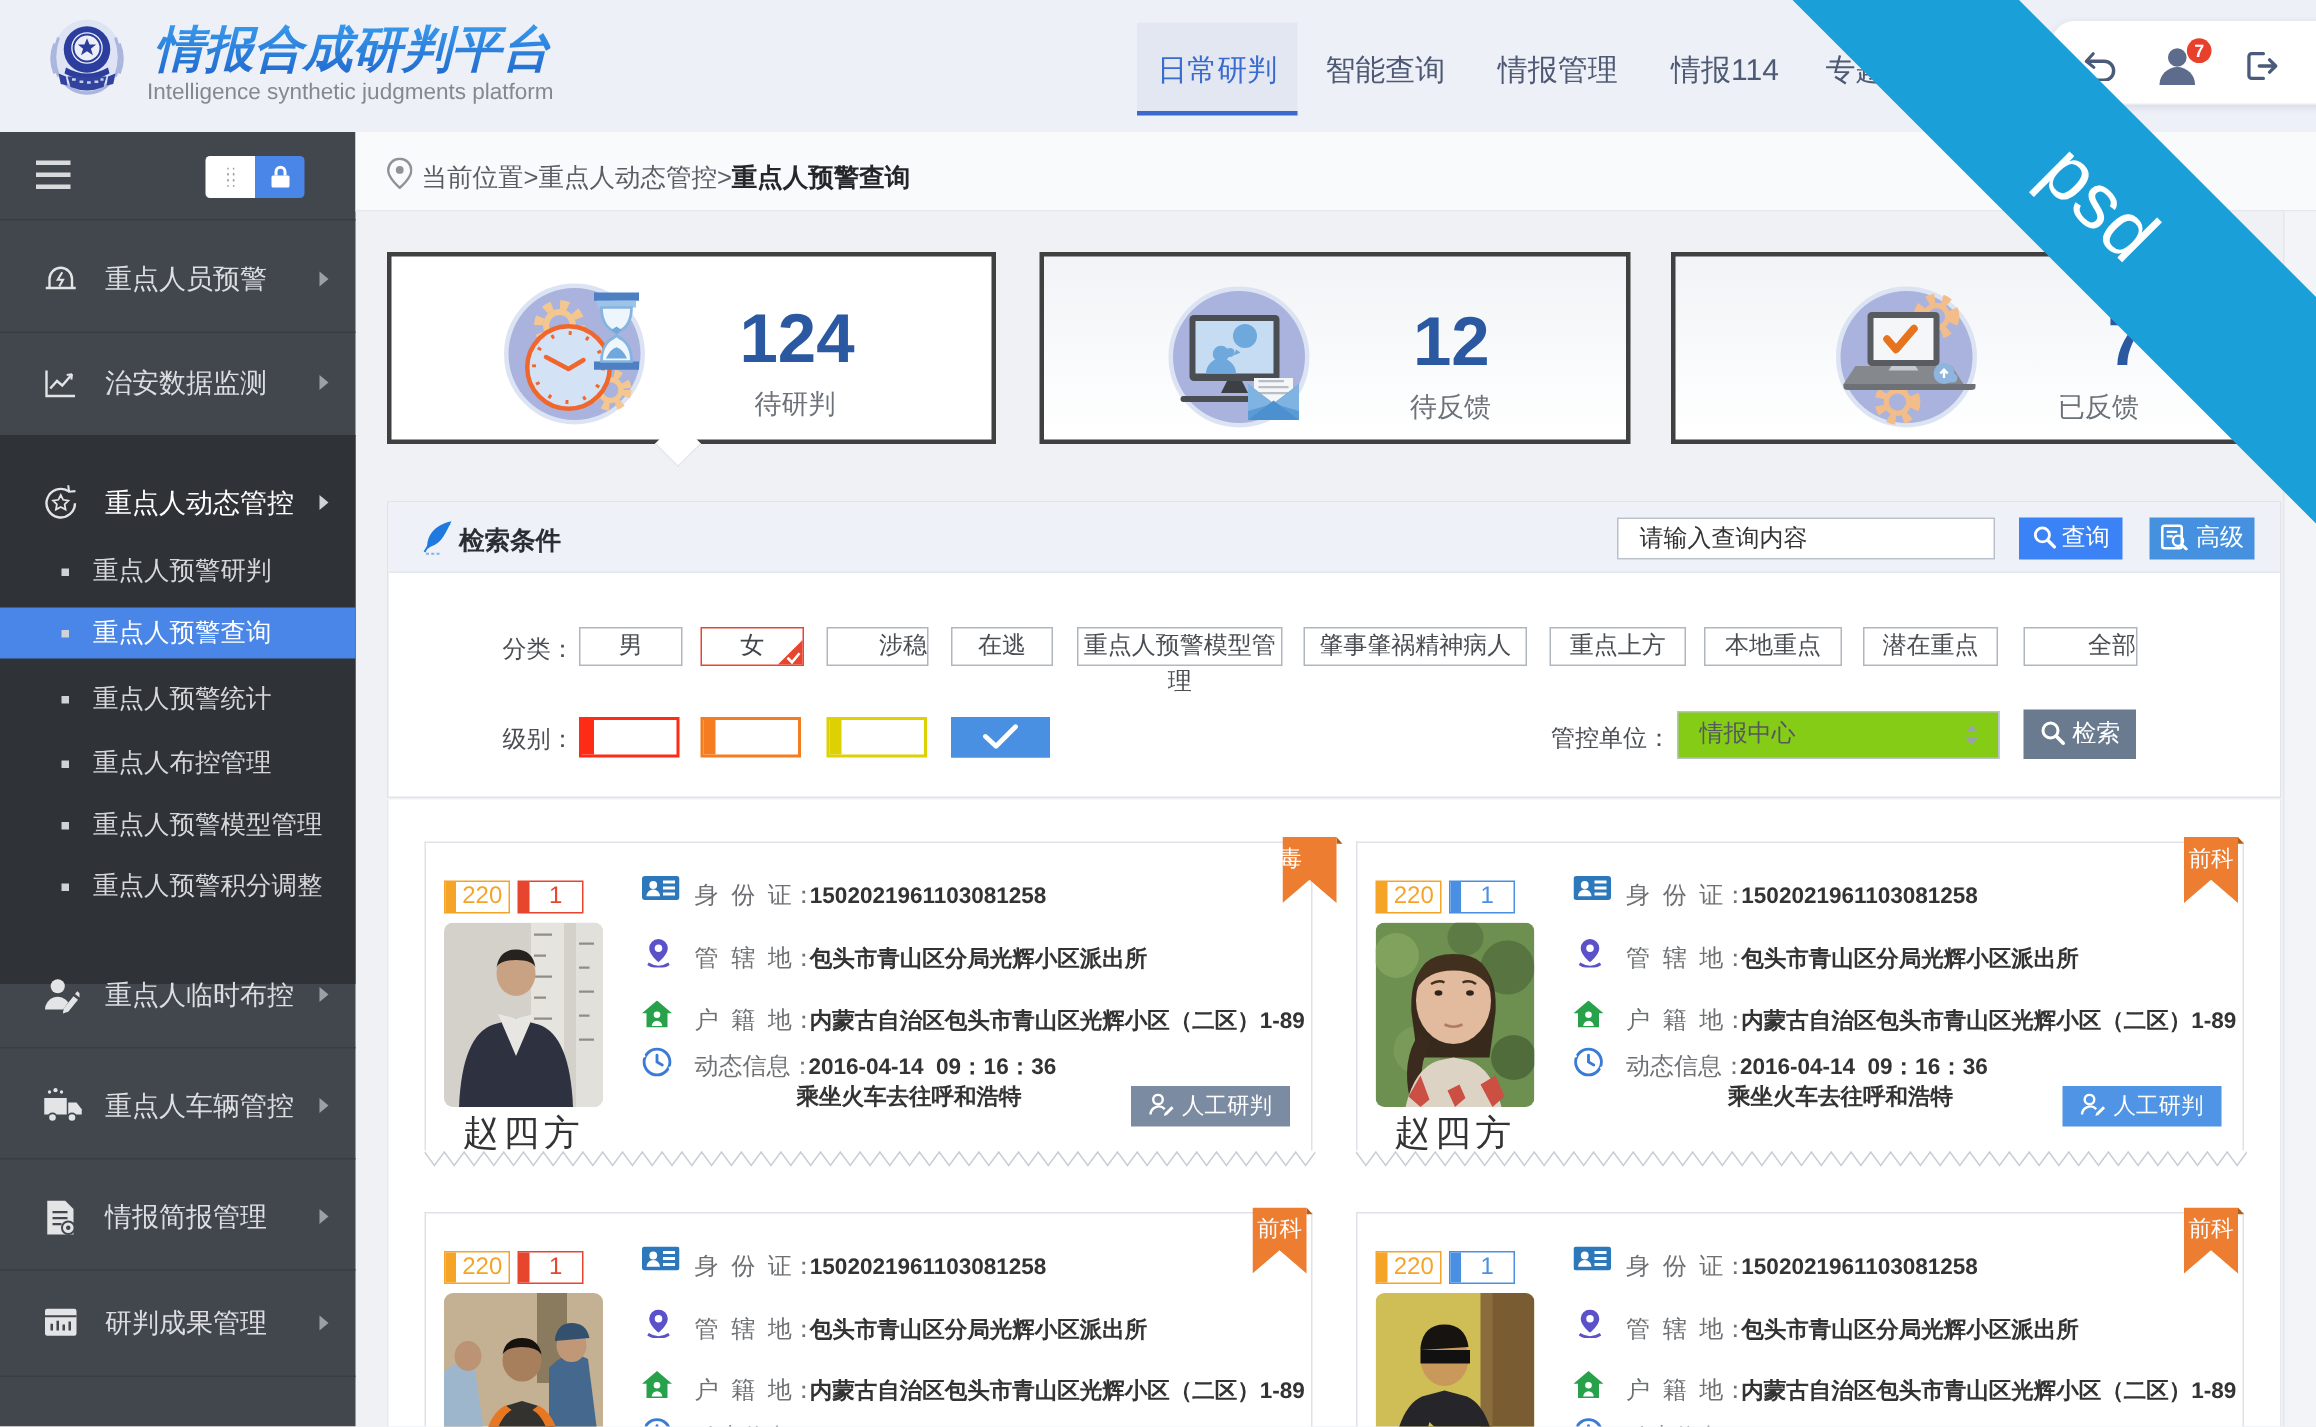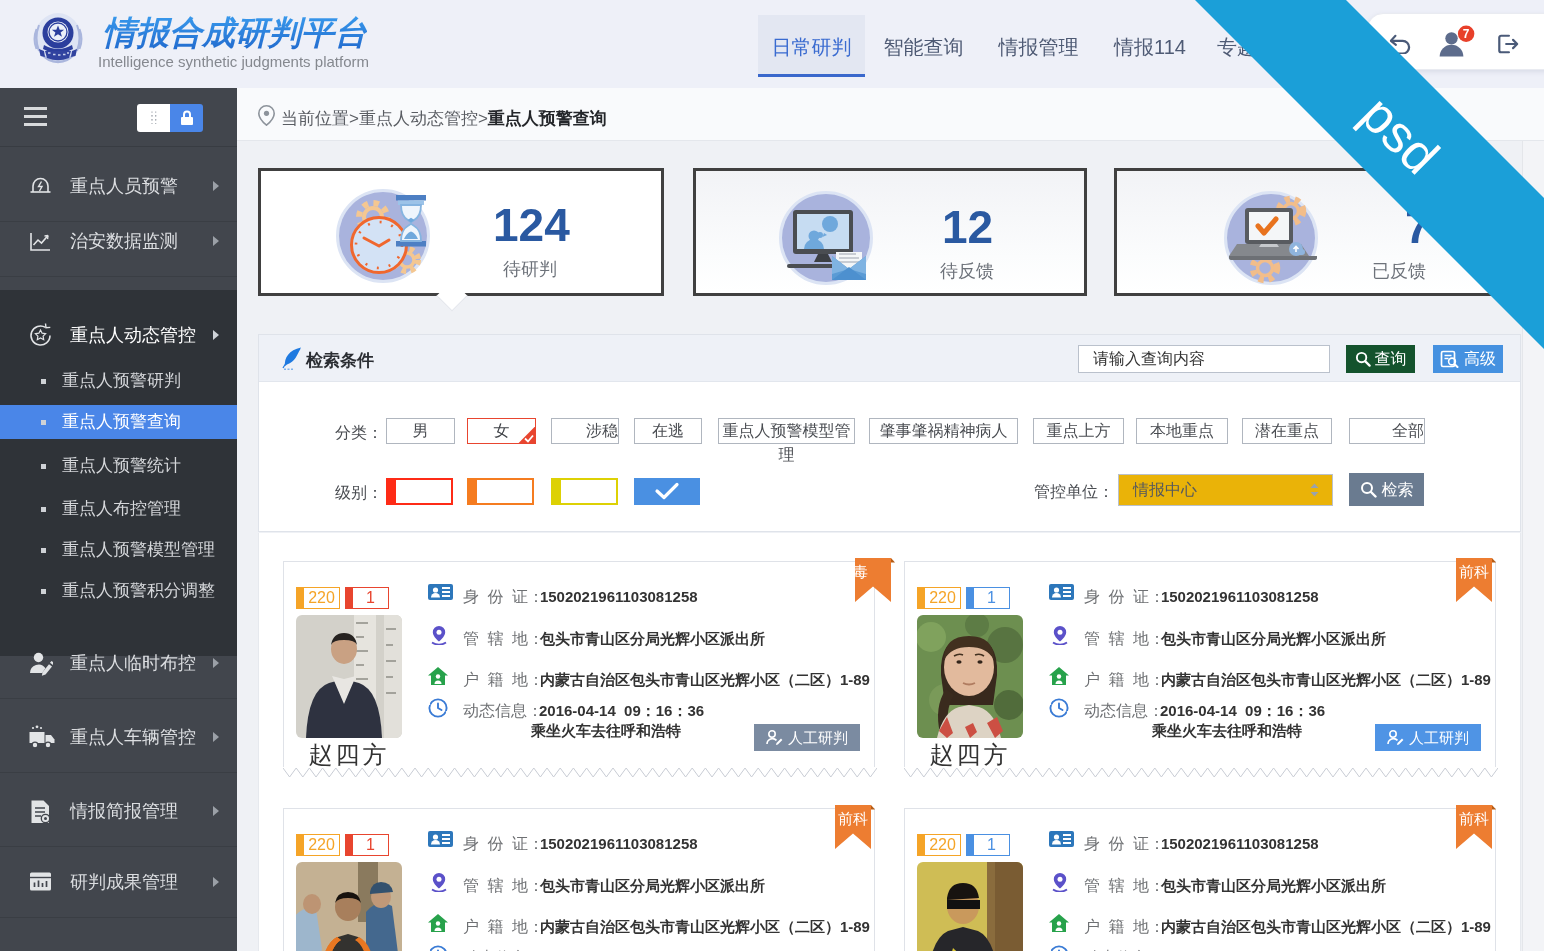--- a/index.html
+++ b/index.html
@@ -42,26 +42,26 @@
   .stat .lbl { position:absolute; font-size:18px; color:#6d727a; }
   #notch { left:441px; top:285px; width:22px; height:22px; background:#fff; transform:rotate(45deg);
     border-right:1px solid #e3e6ec; border-bottom:1px solid #e3e6ec; }
 
   
   #panel { left:258px; top:334px; width:1263px; height:198px; background:#fff; border:1px solid #dfe3ea; }
   #panel-head { position:absolute; left:0; top:0; width:100%; height:47px; background:#eef1f7; border-bottom:1px solid #e2e6ed; }
   #panel-title { position:absolute; left:47px; top:14px; font-size:17px; font-weight:bold; color:#2b2e33; }
   #s-input { position:absolute; left:819px; top:10px; width:252px; height:28px; background:#fff; border:1px solid #bac1cc; font-size:16px; color:#333; line-height:26px; padding-left:14px; }
   .btn { position:absolute; color:#fff; font-size:16px; text-align:center; }
-  #btn-query { left:1087px; top:10px; width:69px; height:28px; background:#14532d; line-height:28px; }
+  #btn-query { left:1087px; top:10px; width:69px; height:28px; background:#3b82f6; line-height:28px; }
   #btn-adv { left:1174px; top:10px; width:70px; height:28px; background:#4591e0; line-height:28px; }
   .frow-lbl { position:absolute; font-size:16px; color:#4a4d52; }
   .fbtn { position:absolute; top:0; height:26px; line-height:24px; border:1px solid #b0b6bf; background:#fff; font-size:16px; color:#4a4d52; text-align:center; }
   .lvl { position:absolute; top:0; width:67px; height:27px; background:#fff; }
-  #drop { position:absolute; left:859px; top:139px; width:215px; height:32px; background:#eab308; border:1px solid #bac1cc; font-size:16px; color:#55585e; line-height:30px; padding-left:14px; }
+  #drop { position:absolute; left:859px; top:139px; width:215px; height:32px; background:#84cc16; border:1px solid #bac1cc; font-size:16px; color:#55585e; line-height:30px; padding-left:14px; }
   #btn-search { left:1090px; top:138px; width:75px; height:33px; background:#6a7b90; line-height:33px; }
 
   
   .pcard { background:#fff; border:1px solid #dfe2e8; border-bottom:none; }
   .pcard .badge { position:absolute; top:25px; width:44px; height:22px; line-height:20px; font-size:16px; text-align:center; background:#fff; padding-left:7px; }
   .pcard .photo { position:absolute; left:12px; top:53px; width:106px; height:123px; border-radius:6px; overflow:hidden; }
   .pcard .pname { position:absolute; left:10px; top:177px; width:110px; text-align:center; font-size:24px; letter-spacing:3px; color:#333; }
   .pcard .frow { position:absolute; font-size:16px; white-space:nowrap; }
   .pcard .flbl { color:#6e7073; word-spacing:4px; }
   .pcard .fval { color:#333; font-weight:bold; font-size:15px; margin-left:-4px; }
@@ -138,21 +138,21 @@
   <div class="side-item" style="position:absolute;top:63px;">
     <svg class="icn" width="25" height="25" viewBox="0 0 25 25" fill="none" stroke="#e2e4e6" stroke-width="1.6">
       <path d="M5 18 V12 a7.5 7.5 0 0 1 15 0 V18"></path>
       <path d="M2.5 18 H22.5"></path>
       <path d="M13.5 7.5 L10.5 12.5 H14 L11.5 17" stroke-width="1.4"></path>
     </svg>
     <div class="txt">重点人员预警</div>
       <div class="arrow"></div>
   </div>
 
-  <div class="side-item" style="position:absolute;top:118px;">
+  <div class="side-item" style="position:absolute;top:132px;">
     <svg class="icn" width="25" height="25" viewBox="0 0 25 25" fill="none" stroke="#e2e4e6" stroke-width="1.6">
       <path d="M3 4 V21 H22"></path>
       <path d="M5.5 16 L10 11 L13.5 14 L20 6.5"></path>
       <path d="M20 6.5 l-3.5 .5 M20 6.5 l-.4 3.6" stroke-width="1.3"></path>
     </svg>
     <div class="txt">治安数据监测</div>
       <div class="arrow"></div>
   </div>
 
   <div id="group" class="abs">

